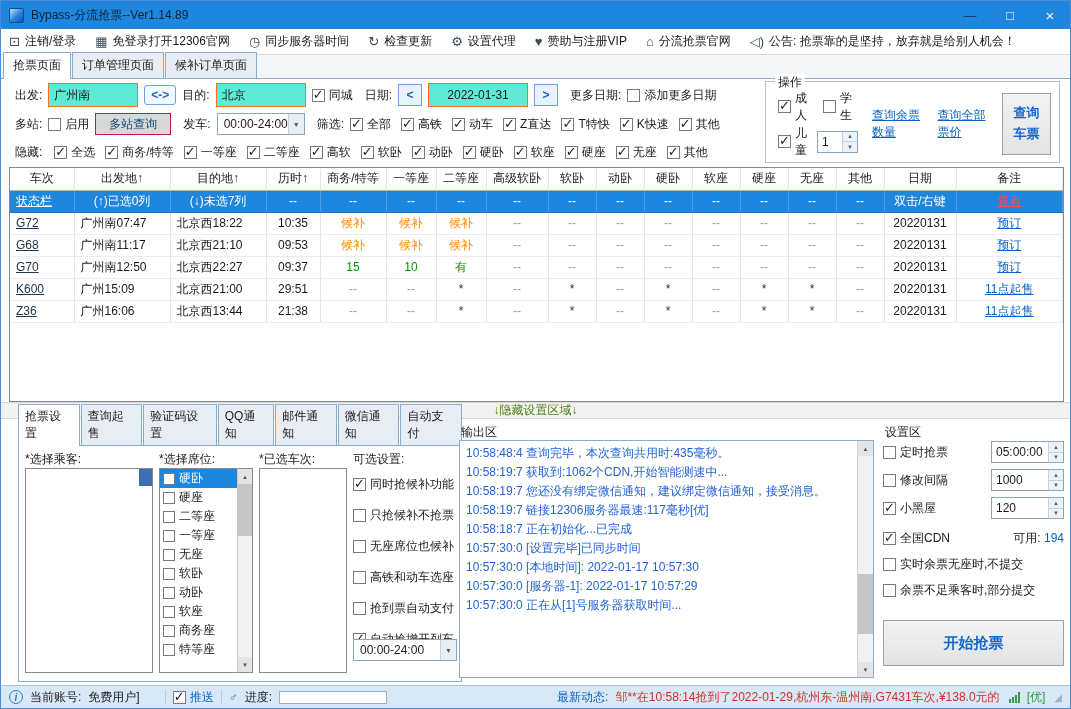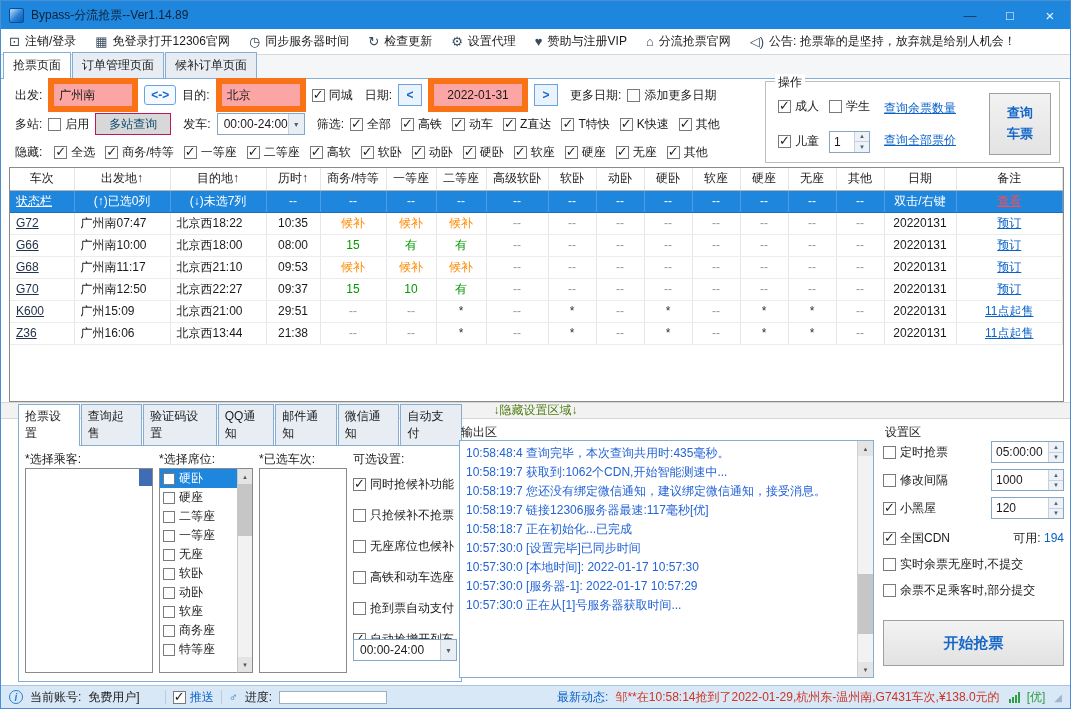--- a/index.html
+++ b/index.html
@@ -26,41 +26,41 @@
   .tabstrip .tab{border:1px solid #86aed2;border-bottom:none;background:#e7edf3;padding:4px 9px;cursor:pointer;}
   .tabstrip .tab.active{background:#fff;margin-bottom:-1px;padding-bottom:5px;}
 
   
   .form-area{position:absolute;top:78px;left:0;width:1071px;height:88px;background:#fff;}
   .form-row{position:absolute;left:14px;height:24px;display:flex;align-items:center;gap:6px;white-space:nowrap;}
   .form-row.row1{top:4px;}
   .form-row.row2{top:33px;}
   .form-row.row3{top:61px;gap:12px;}
   .ml6{margin-left:6px;}
-  .txt{height:22px;border:6px solid #f97316;background:#fca5a5;font:inherit;padding:11px 5px;color:#1a1a1a;}
+  .txt{height:22px;border:1px solid #f97316;background:#5eead4;font:inherit;padding:11px 5px;color:#1a1a1a;}
   .w90{width:90px;} .w100{width:100px;} .center{text-align:center;}
   .swap-btn{height:20px;padding:0 6px;border:1px solid #6aa4e0;border-radius:3px;background:#f4f9ff;color:#1668c8;font:inherit;font-weight:bold;cursor:pointer;}
   .nav-btn{width:24px;height:22px;border:1px solid #6aa4e0;background:#eaf3fc;color:#1668c8;font:inherit;font-weight:bold;cursor:pointer;}
   .btn-gray{height:22px;padding:0 13px;border:1px solid #be185d;background:#d8d8d8;color:#0c4a6e;font:inherit;cursor:pointer;}
   .dropdown{height:22px;border:1px solid #86a6c6;background:#fff;display:inline-flex;align-items:center;cursor:pointer;}
   .dd-val{padding:0 4px 0 6px;flex:1;overflow:hidden;}
   .dd-arrow{width:16px;height:100%;display:flex;align-items:center;justify-content:center;font-size:7px;color:#50606f;background:#e8eef4;border-left:1px solid #c2d2e2;flex:none;}
   .w86{width:88px;}
 
   .cb-row{display:inline-flex;gap:10px;}
   .cb-item{display:inline-flex;align-items:center;gap:4px;cursor:pointer;}
   .cb{width:13px;height:13px;border:1px solid #7a7a7a;background:#fff;position:relative;flex:none;display:inline-block;}
   .cb.checked::after{content:"✓";position:absolute;left:0;top:-3px;font-size:13px;font-weight:bold;color:#222;}
 
   .groupbox{position:absolute;left:764px;top:2px;width:295px;height:82px;border:1px solid #bdbdbd;}
   .gb-title{position:absolute;top:-8px;left:9px;background:#fff;padding:0 3px;}
   .gb-flex{display:flex;align-items:center;height:100%;padding:8px 8px 4px 12px;gap:14px;}
   .gb-left{display:flex;flex-direction:column;gap:13px;}
   .gb-lrow{display:flex;align-items:center;gap:10px;height:22px;}
-  .gb-links{display:flex;flex-direction:column;gap:15px;}
+  .gb-links{display:flex;flex-direction:row;gap:15px;}
   .link{color:var(--link,#0a62c8);text-decoration:underline;cursor:pointer;}
   .btn-query{margin-left:auto;width:62px;height:62px;border:1px solid #9aa0a6;background:linear-gradient(#f2f2f2,#e3e3e3);color:#1668c8;font:inherit;font-size:13px;font-weight:bold;cursor:pointer;display:flex;align-items:center;justify-content:center;}
   .btn-query-text{display:inline-block;width:2em;line-height:1.6;}
 
   .spinner{display:inline-flex;height:22px;border:1px solid #86a6c6;background:#fff;}
   .spin-val{display:flex;align-items:center;padding:0 4px;min-width:24px;}
   .spin-btns{display:flex;flex-direction:column;width:15px;border-left:1px solid #c2d2e2;}
   .spin-btns span{flex:1;display:flex;align-items:center;justify-content:center;font-size:6px;color:#50606f;background:#eef2f6;cursor:pointer;}
   .spin-btns span + span{border-top:1px solid #c2d2e2;}
 
@@ -432,39 +432,20 @@
             <td class="seat-none">--</td>
             <td class="seat-none">--</td>
             <td class="seat-none">--</td>
             <td class="seat-none">--</td>
             <td class="seat-none">--</td>
             <td class="seat-none">--</td>
             <td>20220131</td>
             <td class="cell-link">预订</td>
           </tr>
           <tr>
-            <td class="train-no">G66</td>
-            <td class="ta-l">广州南10:00</td>
-            <td class="ta-l">北京西18:00</td>
-            <td>08:00</td>
-            <td class="seat-avail">15</td>
-            <td class="seat-avail">有</td>
-            <td class="seat-avail">有</td>
-            <td class="seat-none">--</td>
-            <td class="seat-none">--</td>
-            <td class="seat-none">--</td>
-            <td class="seat-none">--</td>
-            <td class="seat-none">--</td>
-            <td class="seat-none">--</td>
-            <td class="seat-none">--</td>
-            <td class="seat-none">--</td>
-            <td>20220131</td>
-            <td class="cell-link">预订</td>
-          </tr>
-          <tr>
             <td class="train-no">G68</td>
             <td class="ta-l">广州南11:17</td>
             <td class="ta-l">北京西21:10</td>
             <td>09:53</td>
             <td class="seat-waitlist">候补</td>
             <td class="seat-waitlist">候补</td>
             <td class="seat-waitlist">候补</td>
             <td class="seat-none">--</td>
             <td class="seat-none">--</td>
             <td class="seat-none">--</td>

